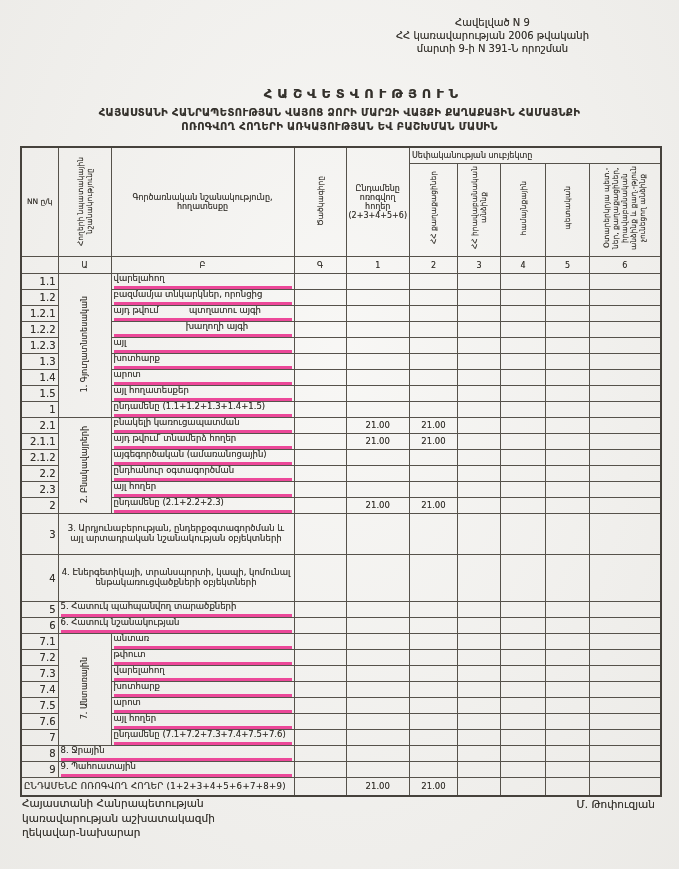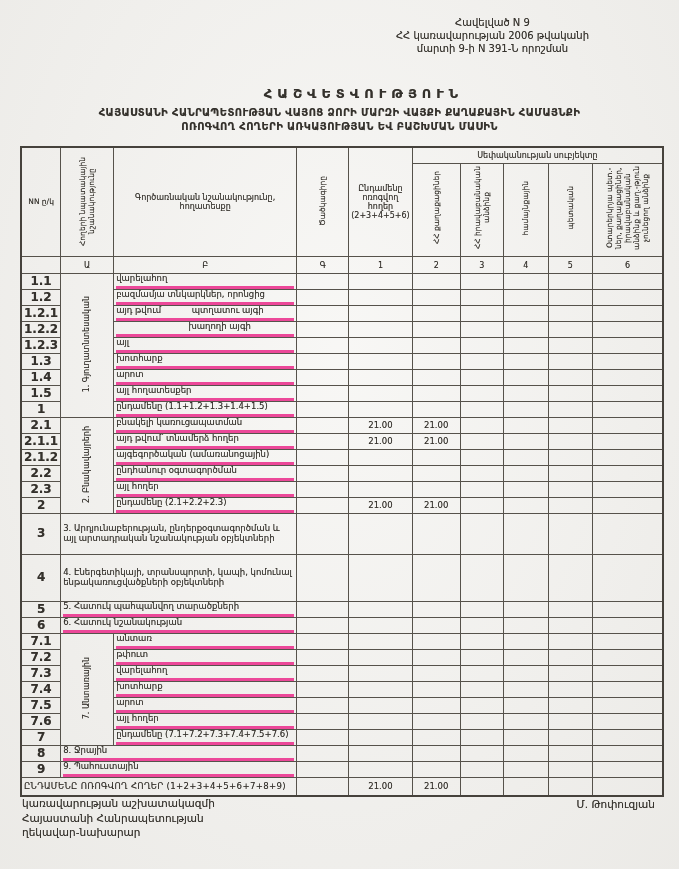--- a/index.html
+++ b/index.html
@@ -24,26 +24,26 @@
     padding:0 2px;
     vertical-align:middle;
     overflow:hidden;
   }
   table.land { border:2px solid #46423c; }
   th { font-weight:normal; }
   .hcell { font-size:8px; text-align:center; line-height:1.15; }
   .nnh { font-size:7.5px; }
   .vert { display:inline-block; writing-mode:vertical-rl; transform:rotate(180deg); font-size:7.5px; line-height:1.2; max-height:100px; text-align:center; }
   .vcell { text-align:center; vertical-align:middle; }
-  .ownband { font-size:8px; text-align:center; height:15px; }
+  .ownband { font-size:8px; text-align:left; height:15px; }
   .letters td { font-size:8px; text-align:center; height:16px; }
   tbody td { height:15px; font-size:8.5px; line-height:1.1; }
-  td.nn { text-align:center; font-size:12px;font-weight:bold; }
+  td.nn { text-align:right; font-size:10px; }
   td.lbl .lu { display:block; width:100%; border-bottom:3px solid #ec4899; padding-bottom:1px; min-height:11px; }
-  td.lbl.nolu .lu { border-bottom:none; }
+  td.lbl.nolu .lu { border-bottom:none;text-align:center; }
   td.lbl .prefix { float:left; }
   td.lbl .ctr { display:block; text-align:center;margin-left:29px; }
   td.grp { text-align:center; }
   td.grp .vert { font-size:8px; max-height:130px; }
   td.val { text-align:center; font-size:8.5px; }
   tr.h2 td { height:40px; }
   tr.h3 td { height:46px; }
   tr.totrow td { height:17px; }
   td.grand { font-size:8.6px; letter-spacing:0.3px; padding-left:14px; }
   .footer { position:absolute; top:796px; left:22px; font-size:10.5px; line-height:1.4; }
@@ -487,17 +487,17 @@
         <td class="val">21.00</td>
         <td class="val"></td>
         <td class="val"></td>
         <td class="val"></td>
         <td class="val"></td>
       </tr>
     </tbody>
 </table>
 
 <div class="footer ink-soft">
+  <div>Հայաստանի Հանրապետության</div>
   <div>կառավարության աշխատակազմի</div>
-  <div>Հայաստանի Հանրապետության</div>
   <div>ղեկավար-նախարար</div>
 </div>
 <div class="signature ink-soft">Մ. Թոփուզյան</div>
 
 </body></html>

